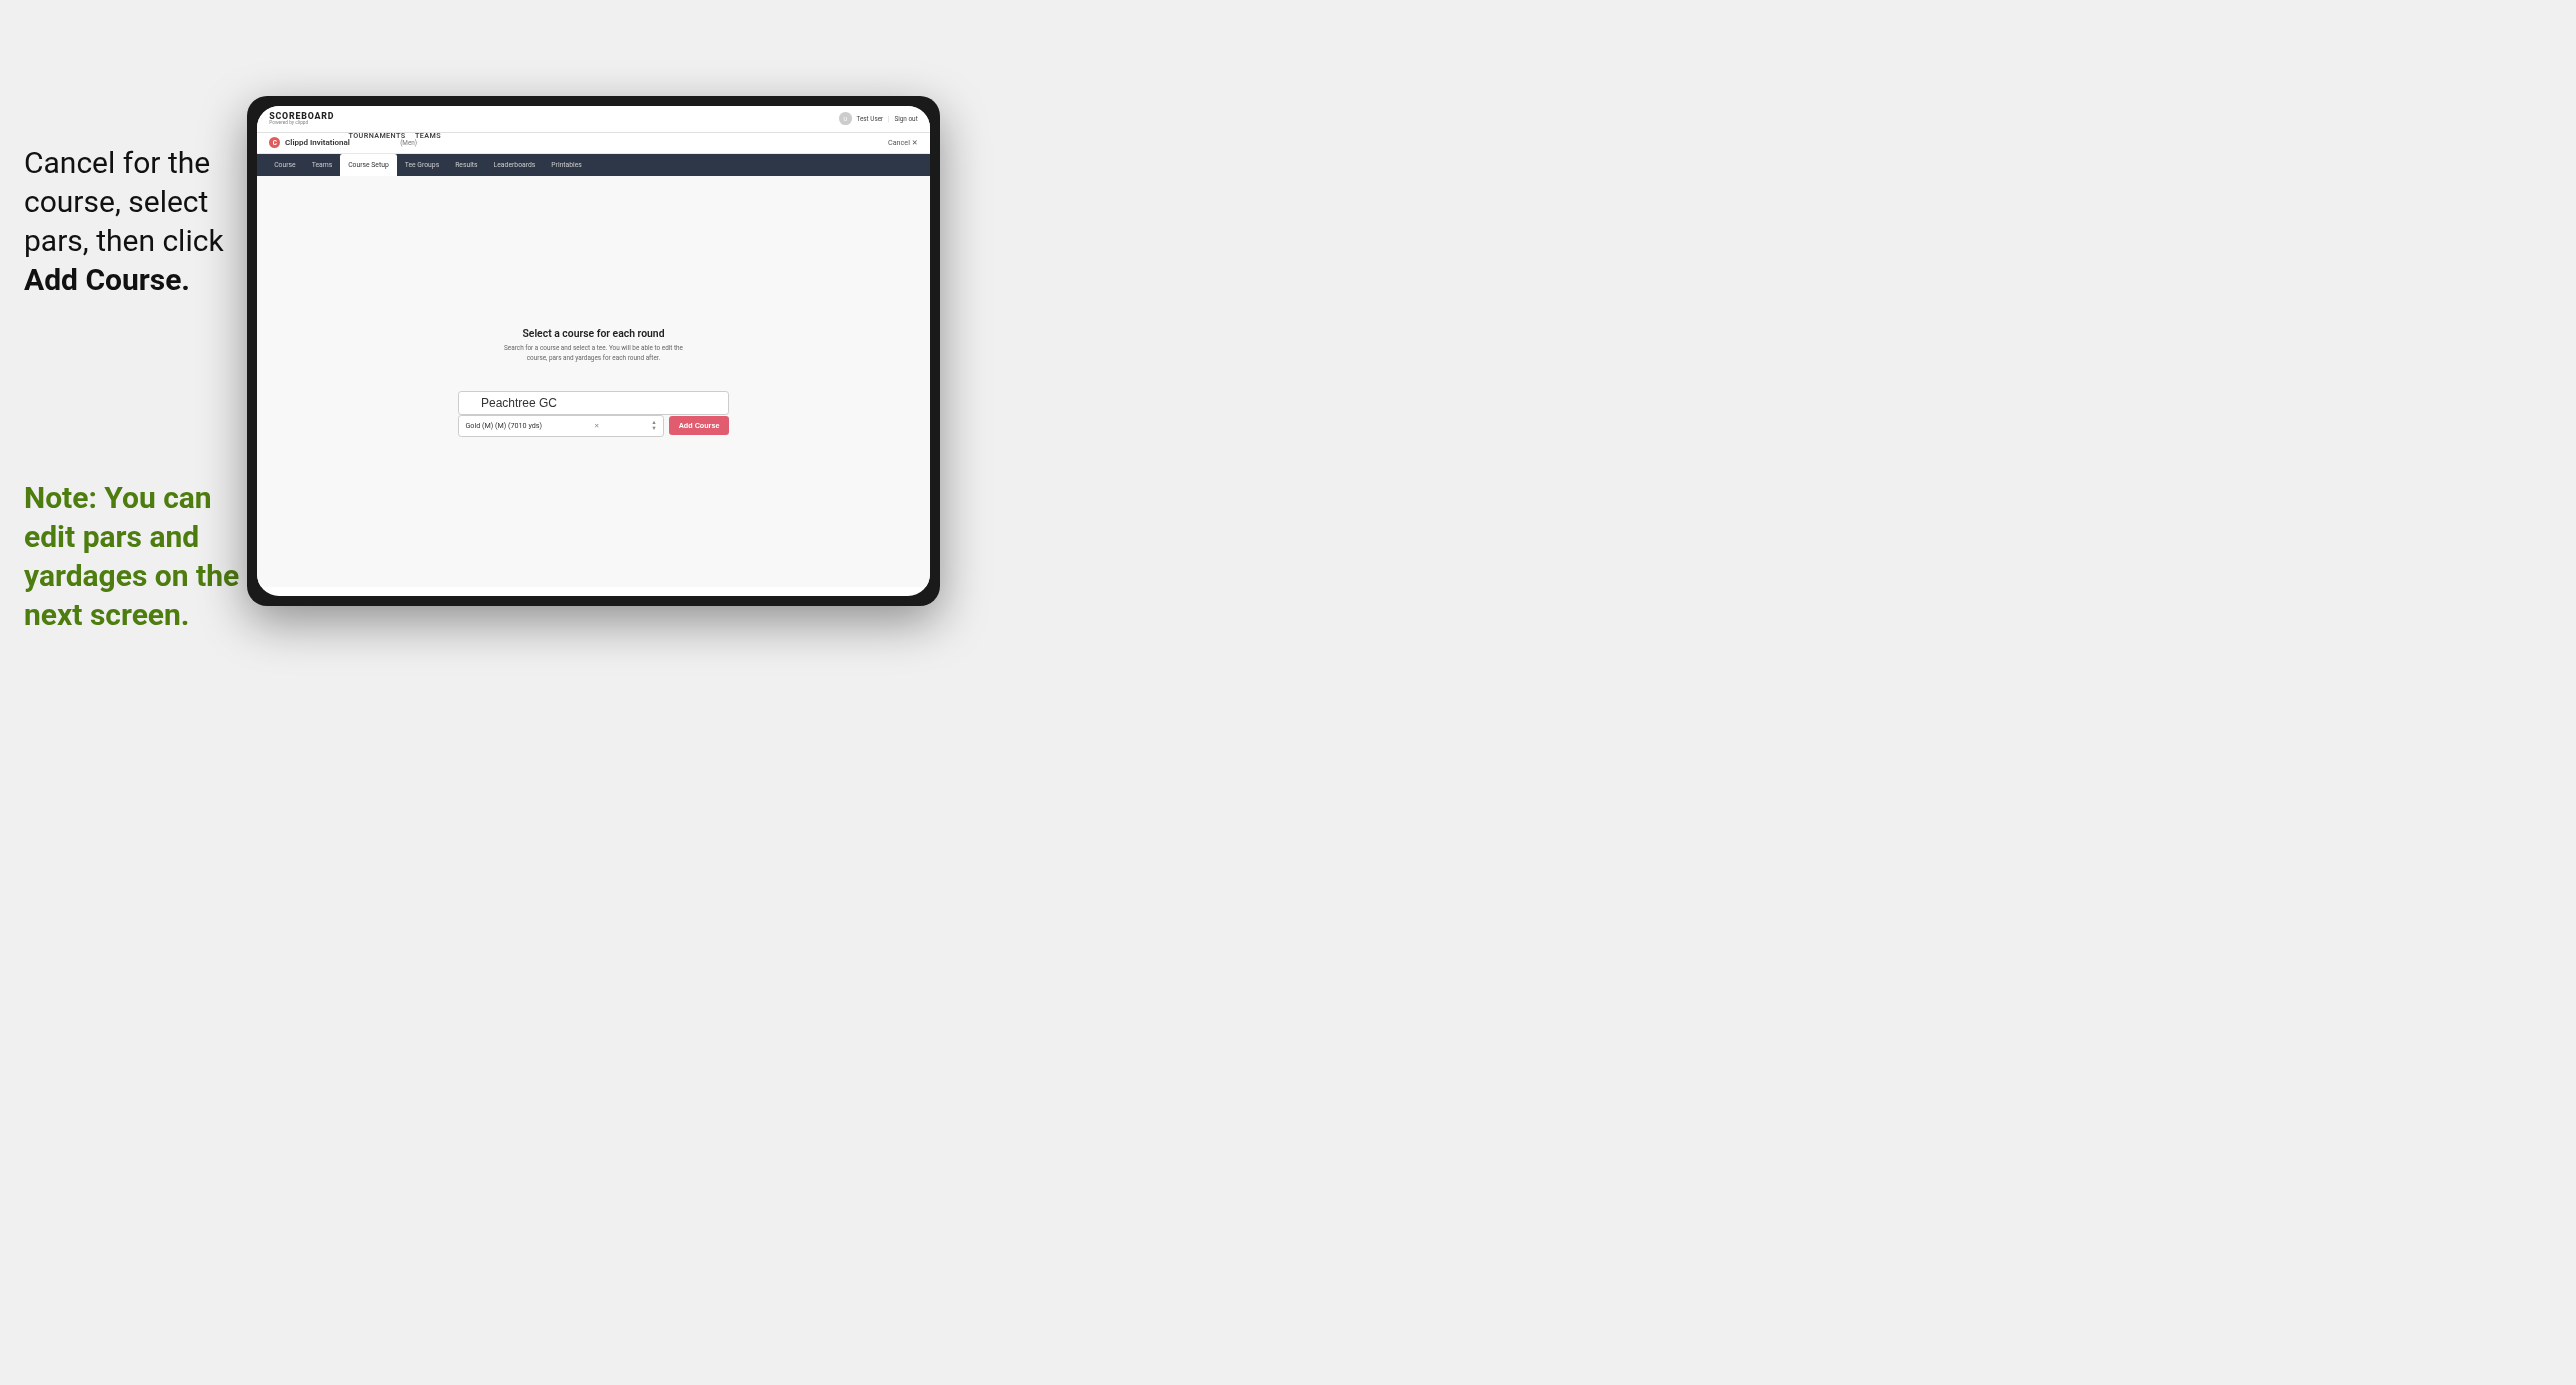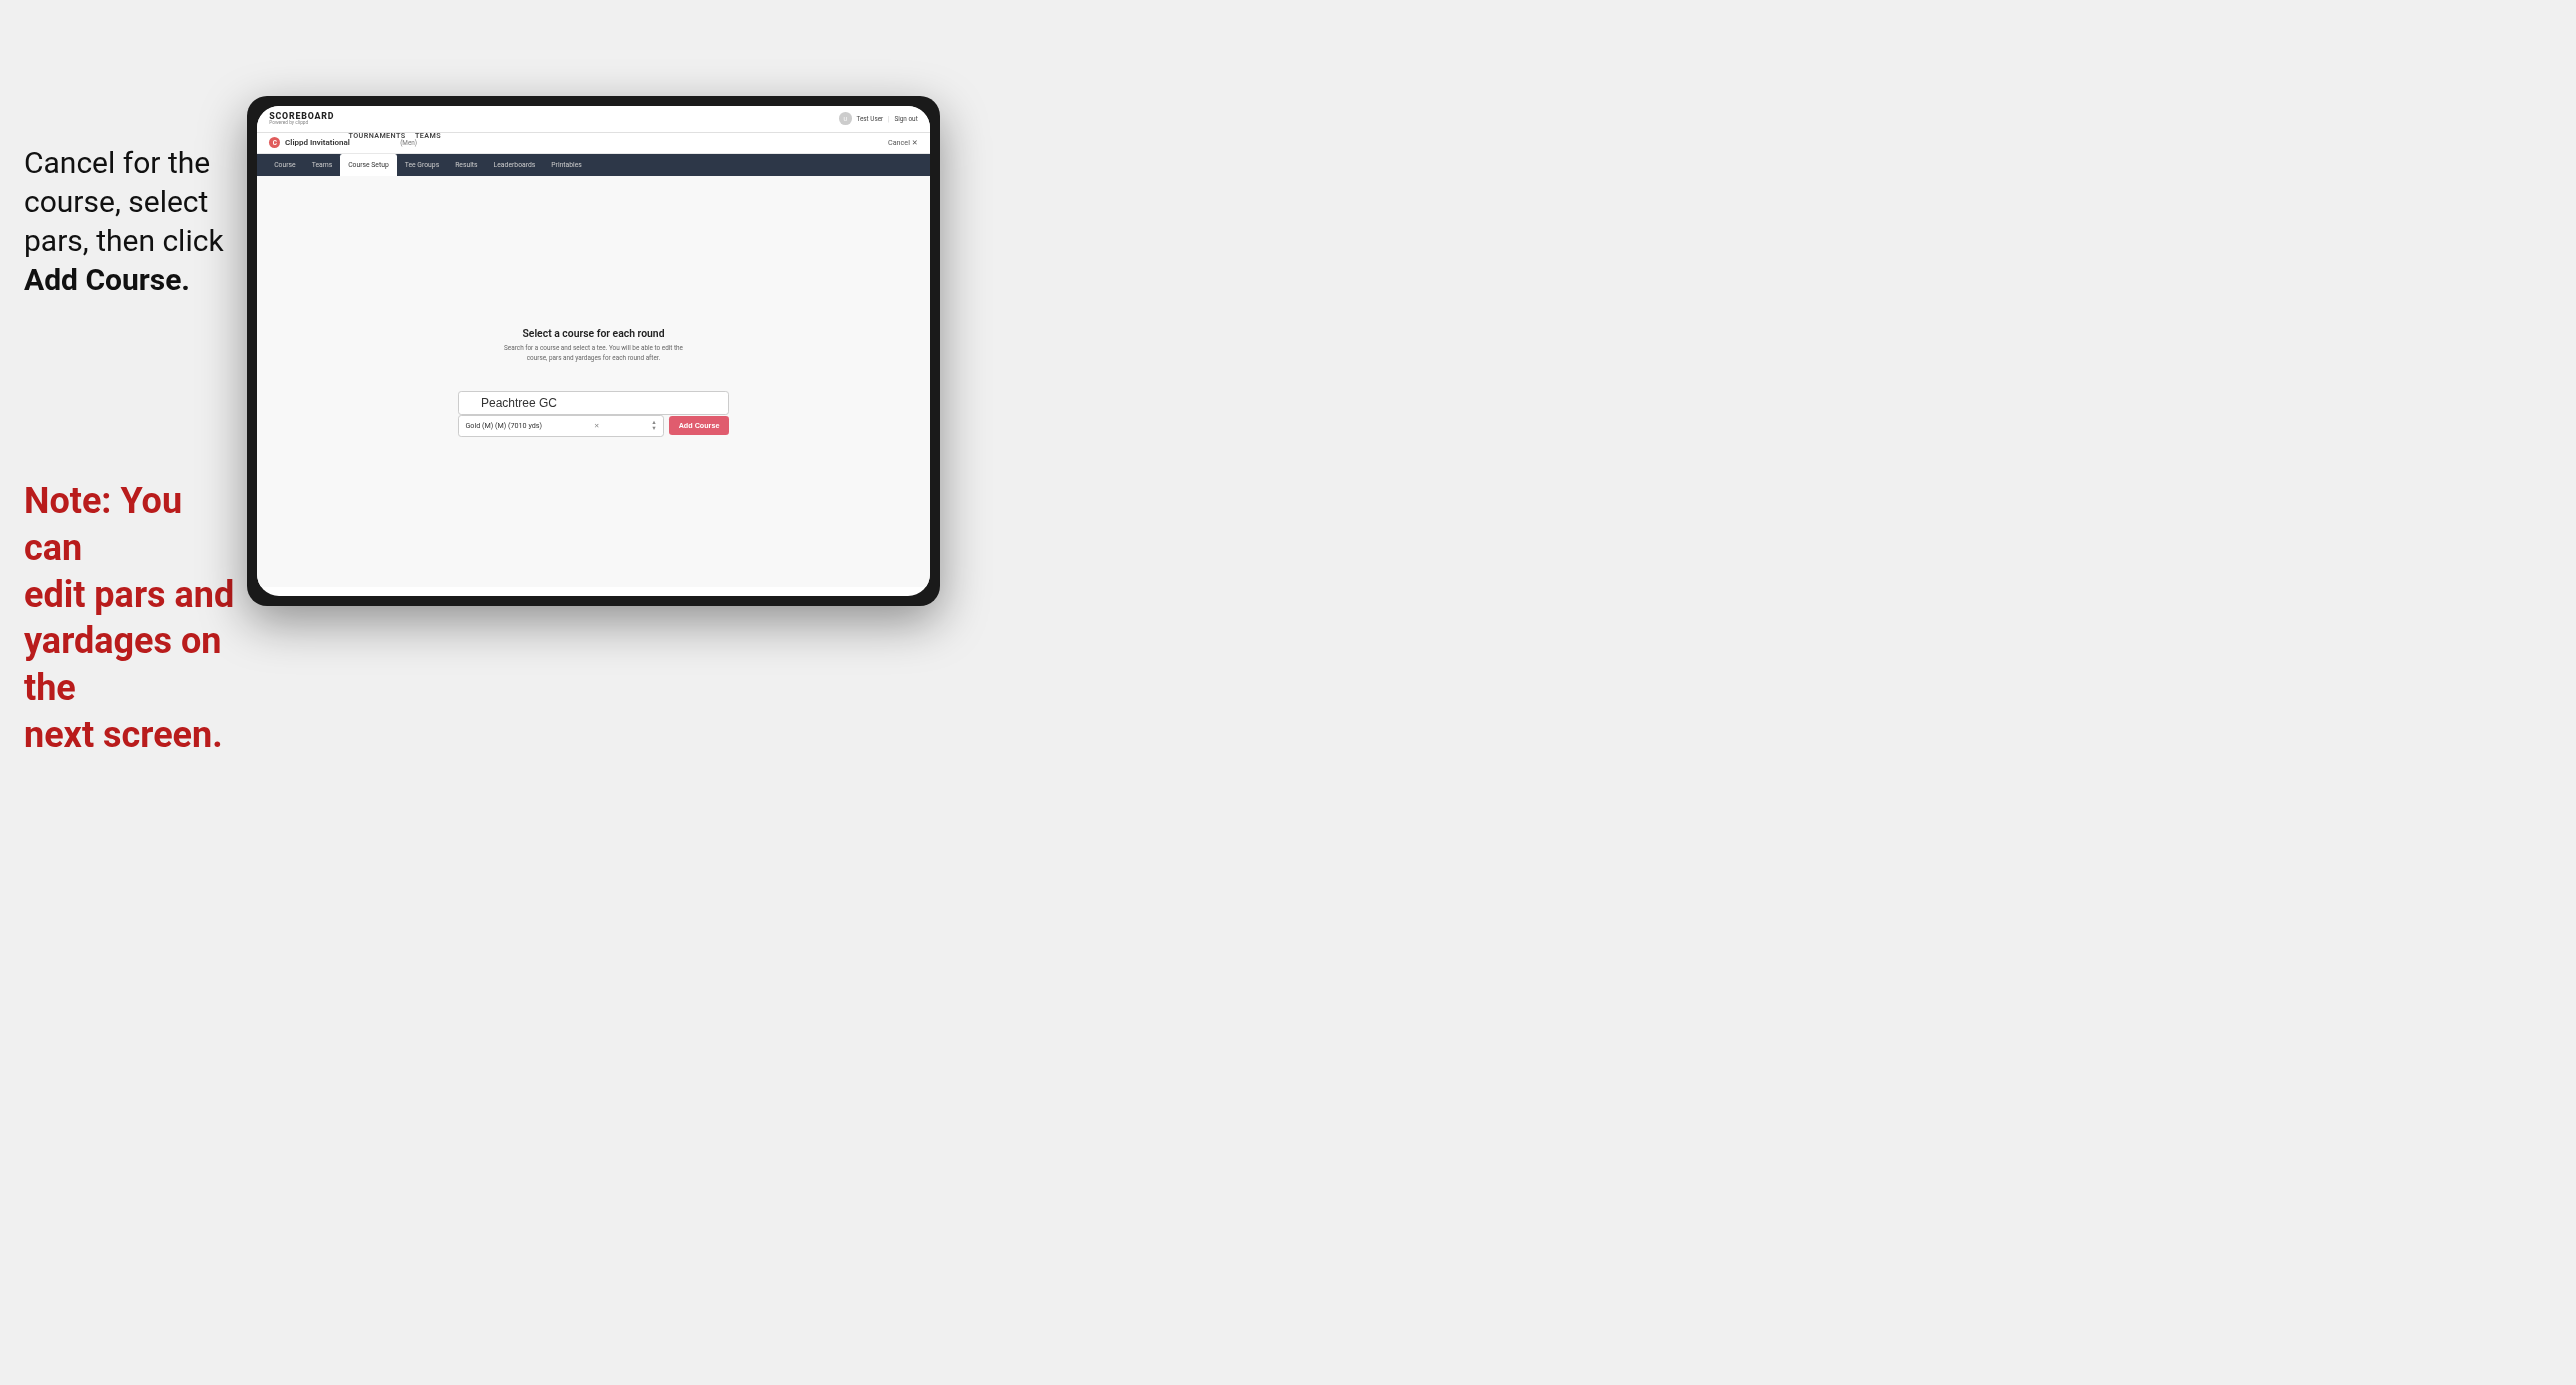--- a/index.html
+++ b/index.html
@@ -21,23 +21,23 @@
       font-size: 30px;
       line-height: 1.3;
       color: #111;
     }
     .annotation-left .bold { font-weight: 700; }
     .annotation-note {
       position: absolute;
       left: 24px;
       top: 478px;
       width: 223px;
-      font-size: 36px;
+      font-size: 30px;
       line-height: 1.3;
-      color: #b91c1c;
+      color: #4d7c0f;
       font-weight: 700;
     }
 
     
     .tablet-shell {
       position: absolute;
       left: 247px;
       top: 96px;
       width: 693px;
       height: 510px;

